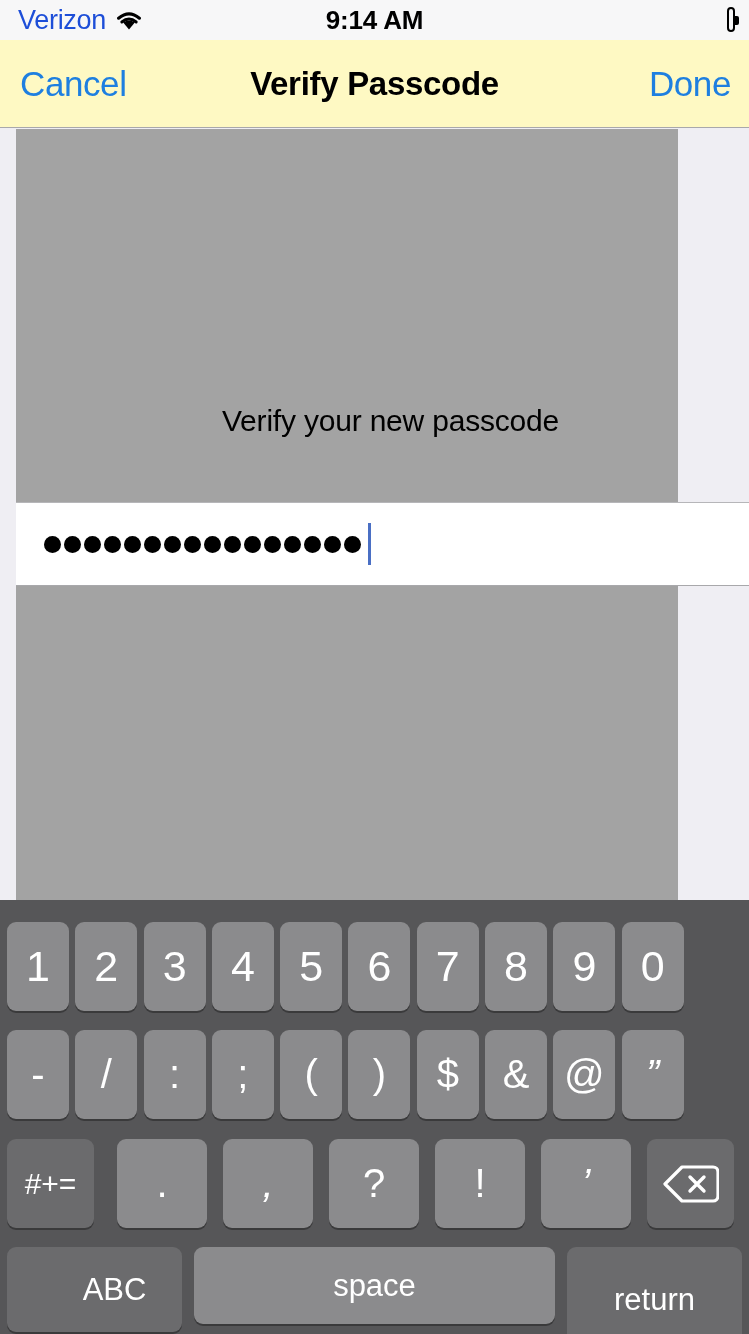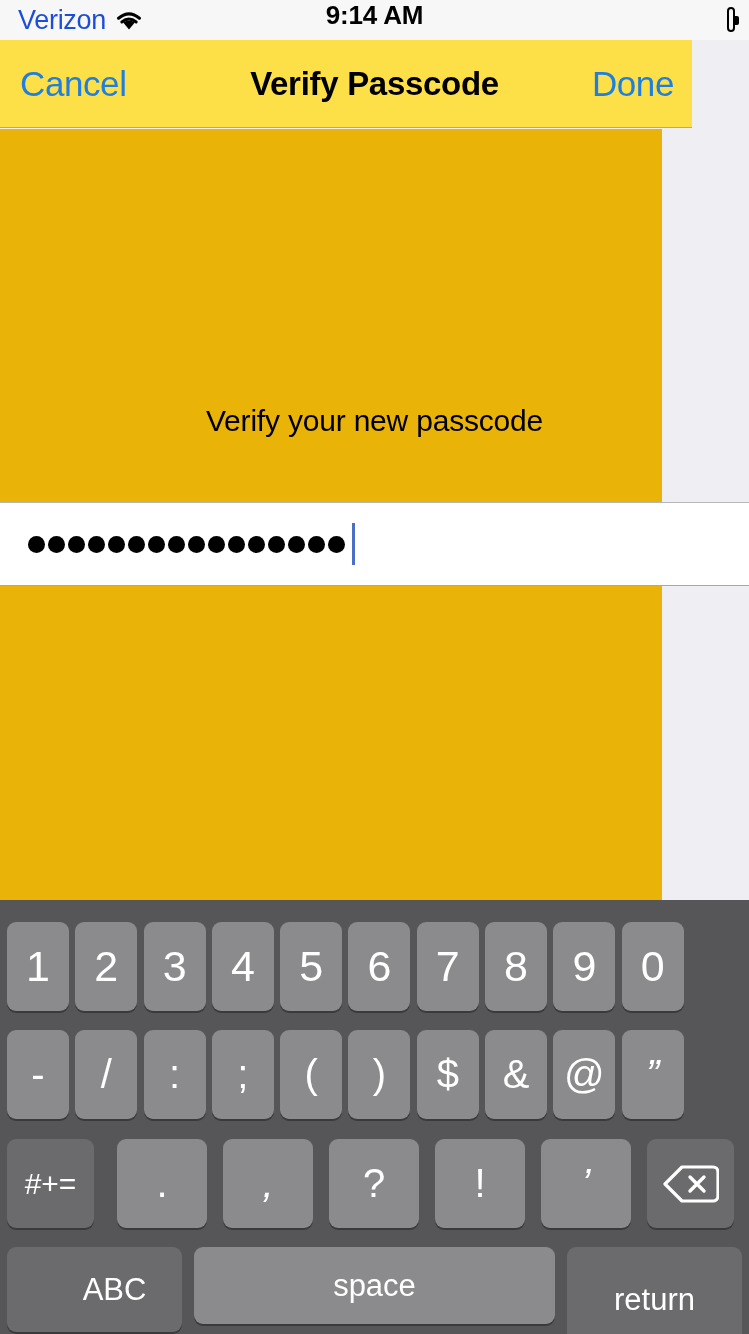--- a/index.html
+++ b/index.html
@@ -26,43 +26,43 @@
   #status-left {
     position:absolute; left:18px; top:0; height:40px;
     display:flex; align-items:center; gap:9px;
   }
   #carrier-label {
     font-size:27px; color:#1d4ed8; letter-spacing:-0.3px;
   }
   .wifi-icon { display:block; }
   #status-center {
     position:absolute; left:0; top:0; width:749px; height:40px;
-    display:flex; align-items:flex-start; justify-content:center;
+    display:flex; align-items:center; justify-content:center;
   }
   #clock-label { font-size:26px; font-weight:bold; color:#000; letter-spacing:-0.2px;}
   #status-right {
     position:absolute; right:14px; top:0; height:40px;
     display:flex; align-items:center;
   }
   .battery-shell {
     position:relative; width:48px; height:23px;
     border:2px solid #000; border-radius:5px;
     padding:2px;
   }
   .battery-fill { height:100%; background:#000; border-radius:2px; }
   .battery-nub {
     position:absolute; right:-6px; top:7px;
     width:4px; height:9px; background:#000; border-radius:0 2px 2px 0;
   }
 
   
   #nav-bar {
     position:absolute; top:40px; left:0;
-    width:692px; height:88px;
-    background:#fde047;
+    width:749px; height:88px;
+    background:#fef9c3;
     border-bottom:1px solid #A8A8AB;
     display:flex; align-items:center;text-decoration:underline;
   }
   #nav-cancel {
     position:absolute; left:20px;
     font-size:35px; color:#1E7FE0; letter-spacing:-0.4px;
     background:none; border:none; cursor:pointer;
     font-family:"Liberation Sans", sans-serif;
   }
   #nav-title {
@@ -72,23 +72,23 @@
   }
   #nav-done {
     position:absolute; right:18px;
     font-size:35px; color:#1E7FE0; letter-spacing:-0.4px;
     background:none; border:none; cursor:pointer;
     font-family:"Liberation Sans", sans-serif;
   }
 
   
   #content {
-    position:absolute; top:129px; left:0;
+    position:absolute; top:129px; left:16px;
     width:662px; height:771px;
-    background:#eab308;
+    background:#a3a3a3;
   }
   #prompt-label {
     position:absolute; top:275px; left:0; width:749px;
     text-align:center;
     font-size:30px; color:#000; letter-spacing:-0.2px;
   }
 
   #passcode-field {
     position:absolute; top:373px; left:0;
     width:749px; height:84px;

